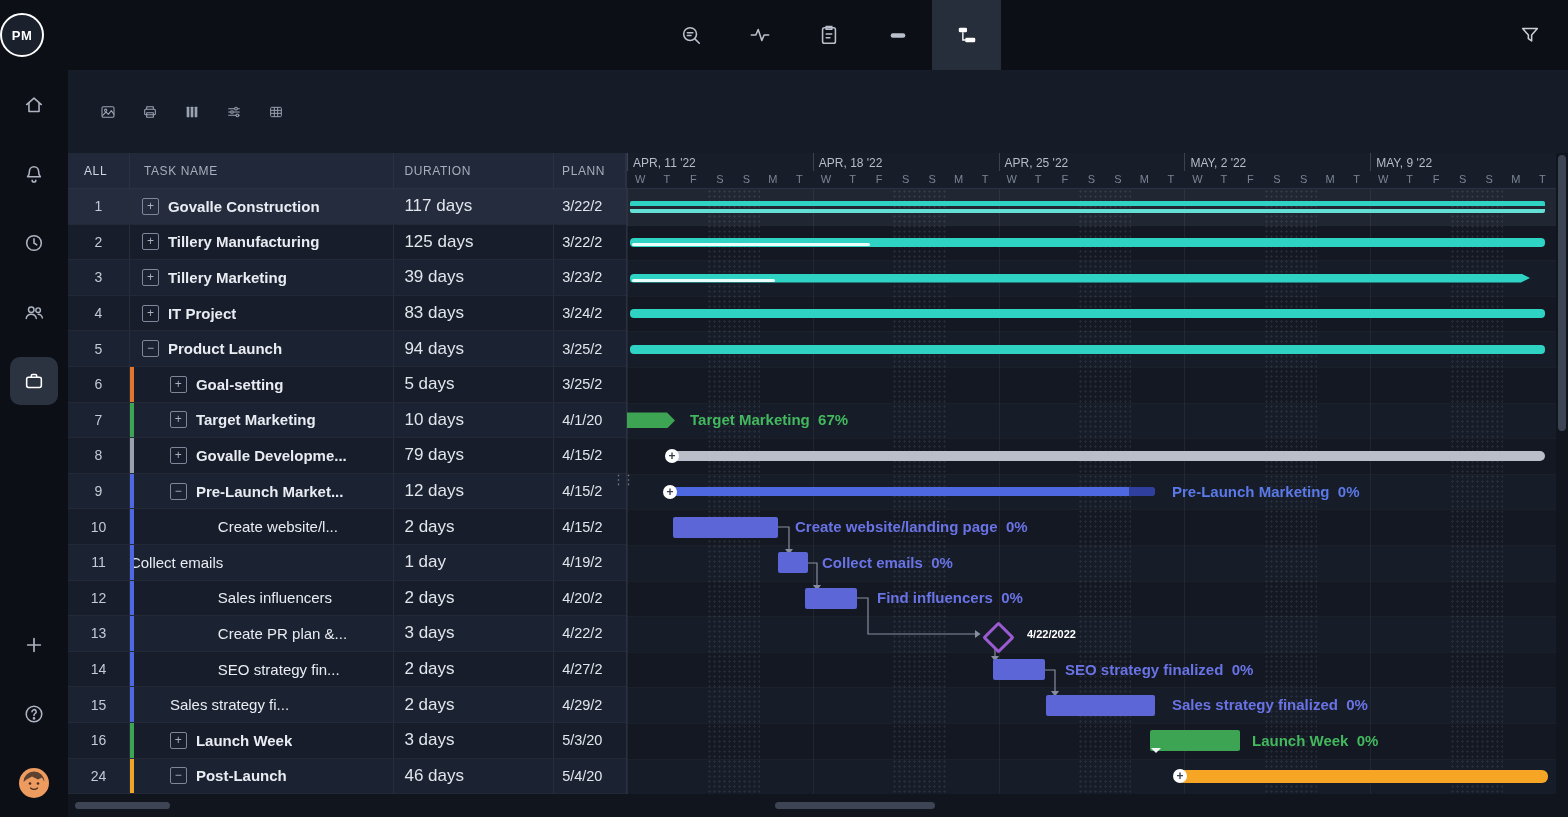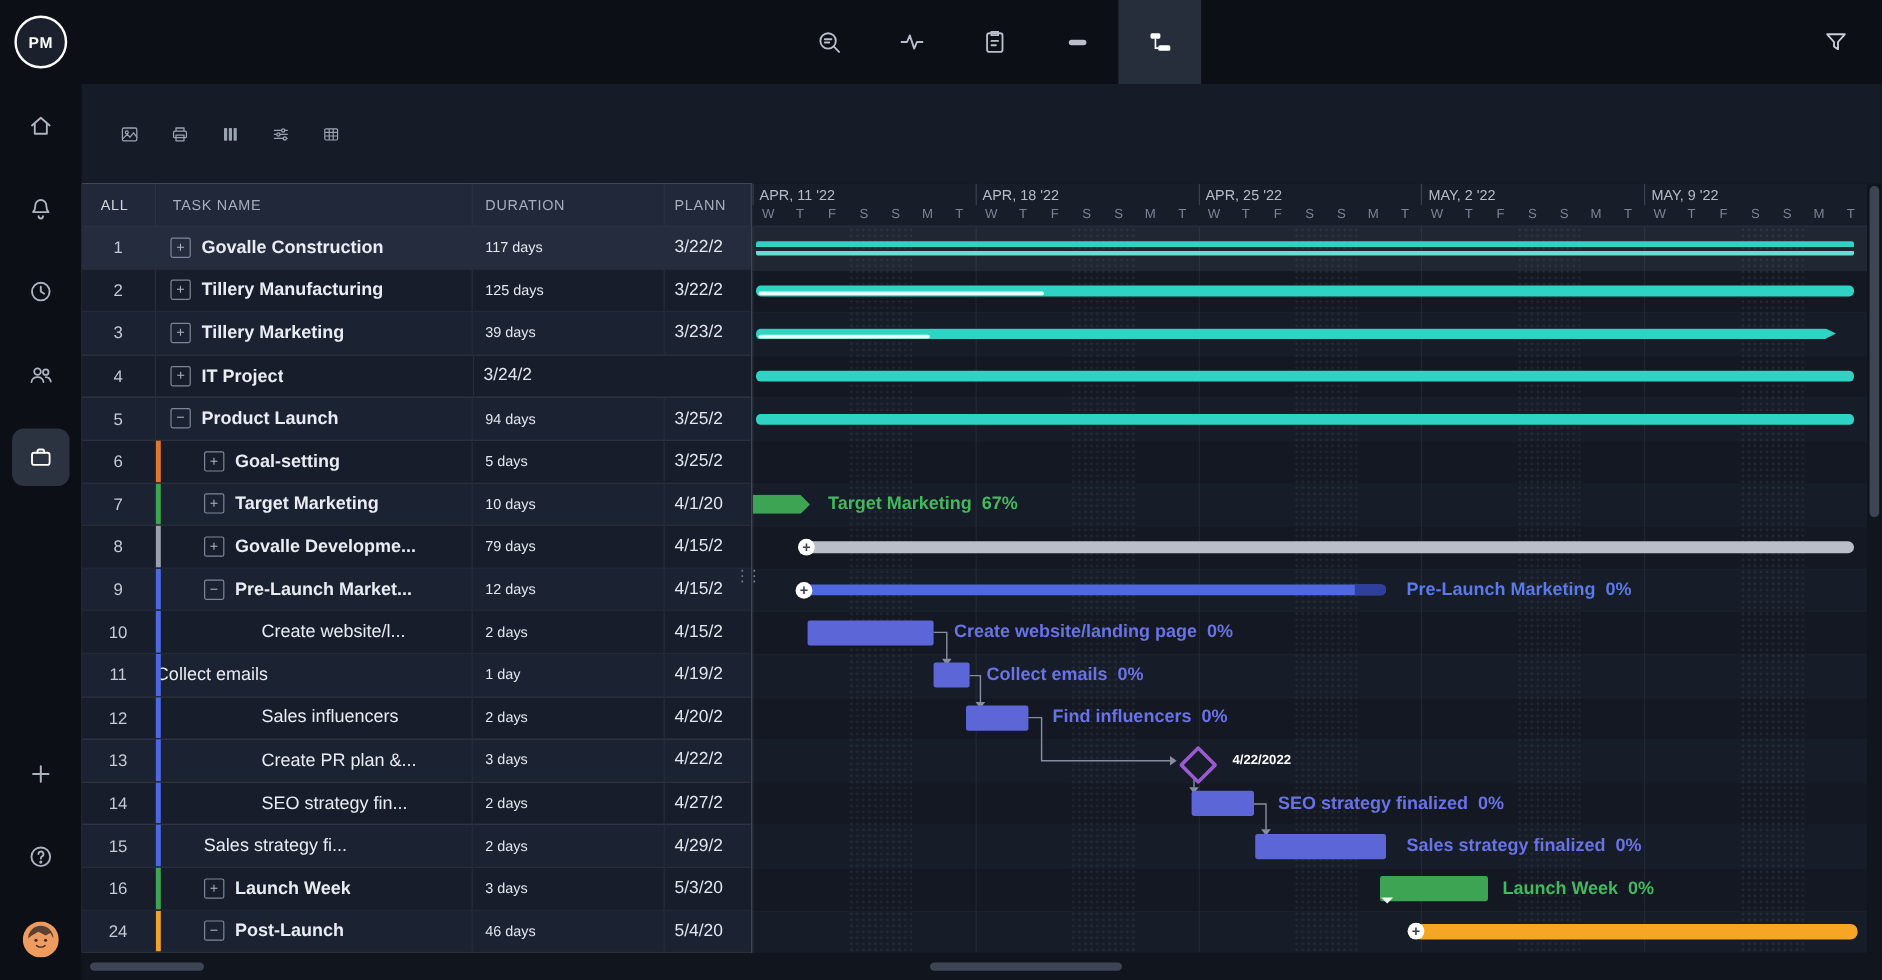--- a/index.html
+++ b/index.html
@@ -1,21 +1,21 @@
 <!DOCTYPE html>
 <html><head>
 <meta charset="utf-8">
 <style>
   html,body{margin:0;padding:0;background:#0b0e15;}
   .stage{position:relative;width:1568px;height:817px;background:#151b27;overflow:hidden;
          font-family:"Liberation Sans",sans-serif;color:#e8ebf1;}
 
   
   .topbar{position:absolute;left:0;top:0;width:1568px;height:70px;background:#0c0f16;z-index:5;}
-  .logo{position:absolute;left:0;top:0;width:68px;height:70px;display:flex;align-items:center;justify-content:center;cursor:pointer;}
+  .logo{position:absolute;left:0;top:0;width:68px;height:70px;display:flex;align-items:center;cursor:pointer;}
   .logo-circle{width:40px;height:40px;border:2.5px solid #fff;border-radius:50%;display:flex;align-items:center;justify-content:center;
                font-size:13px;font-weight:bold;color:#fff;letter-spacing:.5px;background:#1a202c;}
   .topnav{position:absolute;left:656px;top:0;display:flex;height:70px;}
   .topnav-btn{width:69px;height:70px;background:none;border:none;display:flex;align-items:center;justify-content:center;
               color:#b9c0cc;cursor:pointer;}
   .topnav-btn.active{background:#262d3b;color:#fff;}
   .filter-btn{position:absolute;right:16px;top:0;width:44px;height:70px;background:none;border:none;color:#c9ced8;
               display:flex;align-items:center;justify-content:center;cursor:pointer;}
 
   
@@ -24,35 +24,35 @@
   .side-btn .pill{width:48px;height:48px;border-radius:10px;display:flex;align-items:center;justify-content:center;}
   .side-btn.active .pill{background:#2b3240;color:#fff;}
   .side-spacer{flex:1;}
   .avatar-btn{width:68px;height:69px;background:none;border:none;display:flex;align-items:center;justify-content:center;cursor:pointer;}
 
   
   .toolbar{position:absolute;left:68px;top:70px;width:1500px;height:83px;display:flex;align-items:center;padding-left:26px;box-sizing:border-box;gap:14px;background:#151b27;}
   .tool-btn{width:28px;height:28px;background:none;border:none;color:#9aa3b2;display:flex;align-items:center;justify-content:center;cursor:pointer;}
 
   
-  .table-pane{position:absolute;left:68px;top:153px;width:559px;height:641px;background:#a3a3a3;overflow:hidden;border-right:1px solid #2a3142;box-sizing:border-box;}
+  .table-pane{position:absolute;left:68px;top:153px;width:559px;height:641px;background:#f97316;overflow:hidden;border-right:1px solid #2a3142;box-sizing:border-box;}
   .thead{display:flex;height:36px;background:#202839;border-bottom:1px solid #2a3142;box-sizing:border-box;
          font-size:12px;letter-spacing:.6px;color:#a7afbd;align-items:center;}
   .th{height:36px;display:flex;align-items:center;box-sizing:border-box;border-right:1px solid #2a3244;}
   .th-num{width:62px;padding-left:16px;color:#cfd4dd;}
   .th-name{width:265px;padding-left:14px;}
   .th-dur{width:160px;padding-left:10px;}
   .th-plan{width:72px;padding-left:8px;overflow:hidden;white-space:nowrap;}
   .trow{display:flex;height:35.6px;background:#1b2231;border-bottom:1px solid #232937;box-sizing:border-box;}
   .trow.alt{background:#171d2a;}
   .trow.sel{background:#242c3e;}
   .cell{height:100%;display:flex;align-items:center;box-sizing:border-box;border-right:1px solid #262e3e;overflow:hidden;white-space:nowrap;}
   .cell.num{width:62px;justify-content:center;color:#c4cad6;font-size:14px;}
   .cell.name{width:265px;position:relative;}
-  .cell.dur{width:160px;padding-left:10px;font-size:12px;color:#e2e6ec;}
+  .cell.dur{width:160px;padding-left:10px;font-size:17px;color:#e2e6ec;}
   .cell.plan{width:72px;padding-left:8px;font-size:14.5px;color:#e2e6ec;border-right:none;}
   .strip{position:absolute;left:0;top:0;bottom:0;width:4px;}
   .expander{width:15px;height:15px;border:1px solid #7e879a;border-radius:2px;margin-right:9px;flex:0 0 auto;
             display:inline-flex;align-items:center;justify-content:center;font-size:12px;line-height:13px;color:#aab1bf;cursor:pointer;}
   .tname{font-size:15px;color:#e9ecf2;overflow:hidden;text-overflow:clip;}
   .tname.b{font-weight:bold;}
 
   
   .gantt-pane{position:absolute;left:627px;top:153px;width:929px;height:641px;overflow:hidden;background:#161c28;}
   .g-head{height:36px;border-bottom:1px solid #2a3142;background:#171d29;box-sizing:border-box;}
@@ -291,20 +291,21 @@
           </div>
           <div class="cell dur">39 days</div>
           <div class="cell plan">3/23/2</div>
         </div>
         <div class="trow alt">
           <div class="cell num">4</div>
           <div class="cell name" style="padding-left: 12px;">
             <span class="expander">+</span>
             <span class="tname b">IT Project</span>
           </div>
+          <div class="cell dur">83 days</div>
           <div class="cell plan">3/24/2</div>
         </div>
         <div class="trow">
           <div class="cell num">5</div>
           <div class="cell name" style="padding-left: 12px;">
             <span class="expander">−</span>
             <span class="tname b">Product Launch</span>
           </div>
           <div class="cell dur">94 days</div>
           <div class="cell plan">3/25/2</div>

